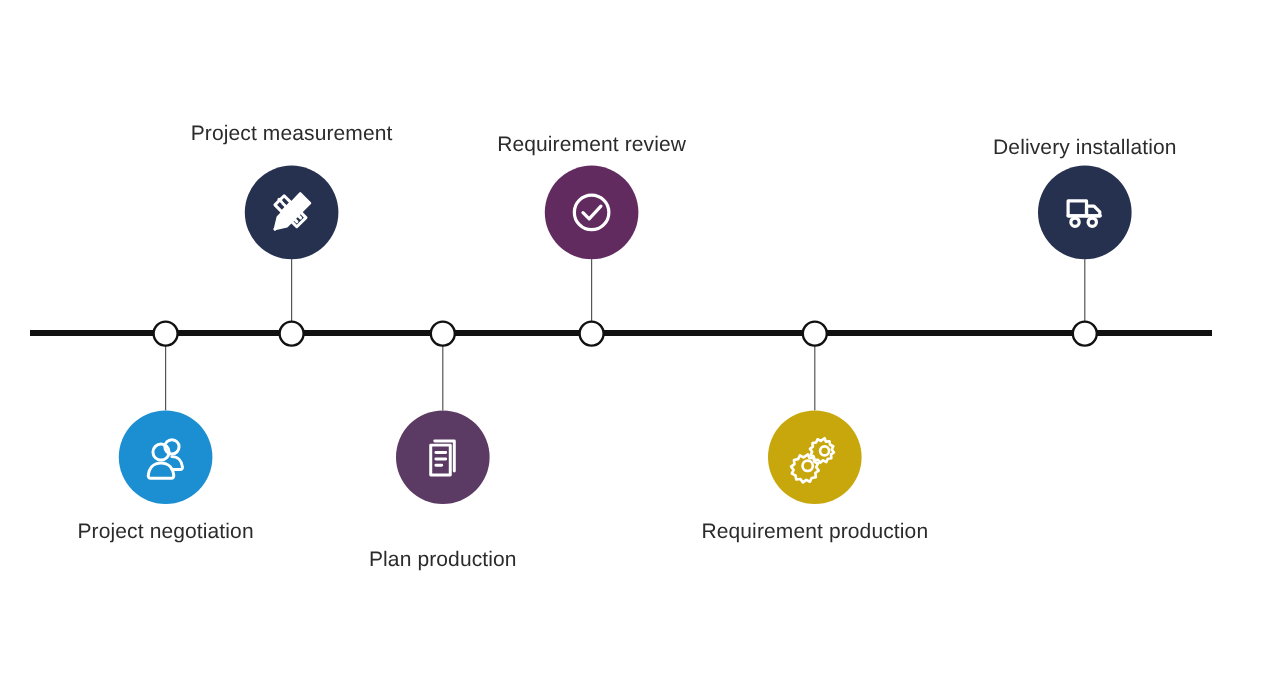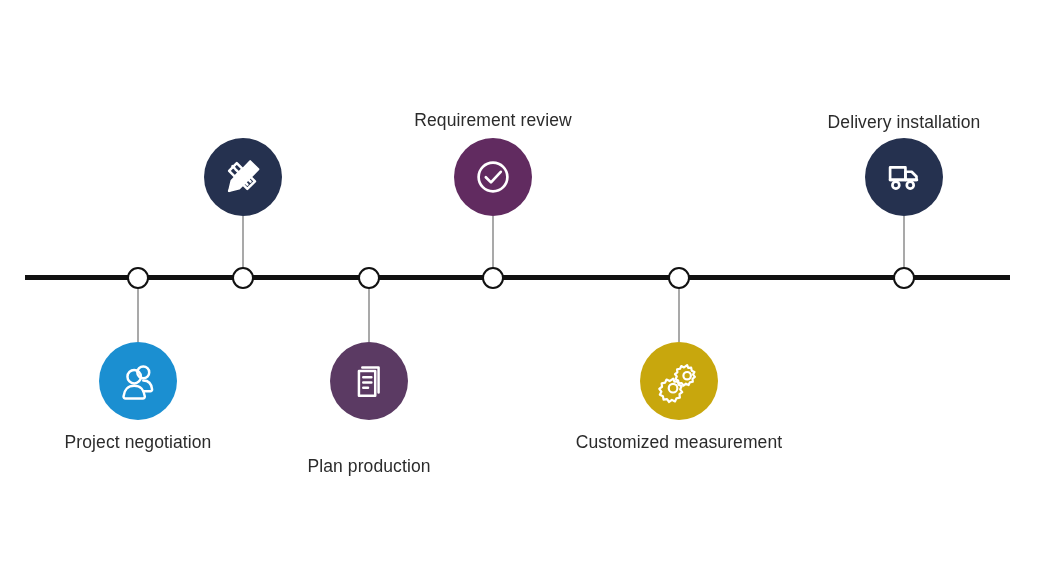--- a/index.html
+++ b/index.html
@@ -99,20 +99,21 @@
       <svg viewBox="0 0 48 48" fill="none" stroke="#ffffff" stroke-width="2.6" stroke-linecap="round" stroke-linejoin="round">
         <path d="M31.5 7.5l8.5 8.5-20 20-10.5 2.5 2.5-10.5z" fill="#ffffff" stroke="#ffffff" stroke-width="2.2"></path>
         <path d="M12 36l-2.5 2.5"></path>
         <path d="M17.5 9.5l-8 8 6 6 8-8z"></path>
         <path d="M13 12.6l2.4 2.4M16.2 16l2.4 2.4"></path>
         <path d="M30.5 22.5l-8 8 6 6 8-8z"></path>
         <path d="M26.2 29.6l2.4 2.4M29.4 26.4l2.4 2.4"></path>
       </svg>
     </span>
   </div>
+  <div class="step-label" style="left:243px; top:101px;">Project measurement</div>
 
   <div class="connector" style="left:369px; top:278px; height:64px;"></div>
   <div class="node" style="left:369px; top:278px;"></div>
   <div class="badge" style="left:369px; top:381px; background:#5B3A63;">
     <span>
       <svg viewBox="0 0 48 48" fill="none" stroke="#ffffff" stroke-width="2.6" stroke-linecap="round" stroke-linejoin="round">
         <path d="M17 10h17v26"></path>
         <path d="M13.5 13.5h17v26h-17z"></path>
         <path d="M18 20h8.5M18 25.5h8.5M18 31h5"></path>
       </svg>
@@ -137,21 +138,21 @@
   <div class="badge" style="left:679px; top:381px; background:#C8A70D;">
     <span>
       <svg viewBox="0 0 48 48" fill="none" stroke="#ffffff" stroke-width="2.3" stroke-linecap="round" stroke-linejoin="round">
         <path d="M32.5 7.5l1.1 2.9 3.1-.3.6 3.1 2.8 1.3-1.4 2.8 1.9 2.5-2.5 1.9.3 3.1-3.1.6-1.3 2.8-2.8-1.4-2.5 1.9-1.9-2.5-3.1.3-.6-3.1-2.8-1.3 1.4-2.8-1.9-2.5 2.5-1.9-.3-3.1 3.1-.6 1.3-2.8 2.8 1.4z"></path>
         <circle cx="32.5" cy="18.5" r="3.9"></circle>
         <path d="M18 21.5l1.3 3.3 3.6-.4.7 3.6 3.2 1.5-1.6 3.2 2.2 2.9-2.9 2.2.4 3.6-3.6.7-1.5 3.2-3.2-1.6-2.9 2.2-2.2-2.9-3.6.4-.7-3.6-3.2-1.5 1.6-3.2-2.2-2.9 2.9-2.2-.4-3.6 3.6-.7 1.5-3.2 3.2 1.6z"></path>
         <circle cx="17.8" cy="31.5" r="4.5"></circle>
       </svg>
     </span>
   </div>
-  <div class="step-label" style="left:679px; top:432px;">Customized measurement</div>
+  <div class="step-label" style="left:679px; top:432px;">Requirement production</div>
 
   <div class="connector" style="left:904px; top:216px; height:62px;"></div>
   <div class="node" style="left:904px; top:278px;"></div>
   <div class="badge" style="left:904px; top:177px; background:#25314F;">
     <span>
       <svg viewBox="0 0 48 48" fill="none" stroke="#ffffff" stroke-width="2.8" stroke-linecap="round" stroke-linejoin="round">
         <path d="M9.5 14h16v13h-16z"></path>
         <path d="M25.5 18.5h6.5l5 5v3.5h-11.5z"></path>
         <path d="M9.5 27h28"></path>
         <circle cx="15.5" cy="32.5" r="3.6"></circle>

